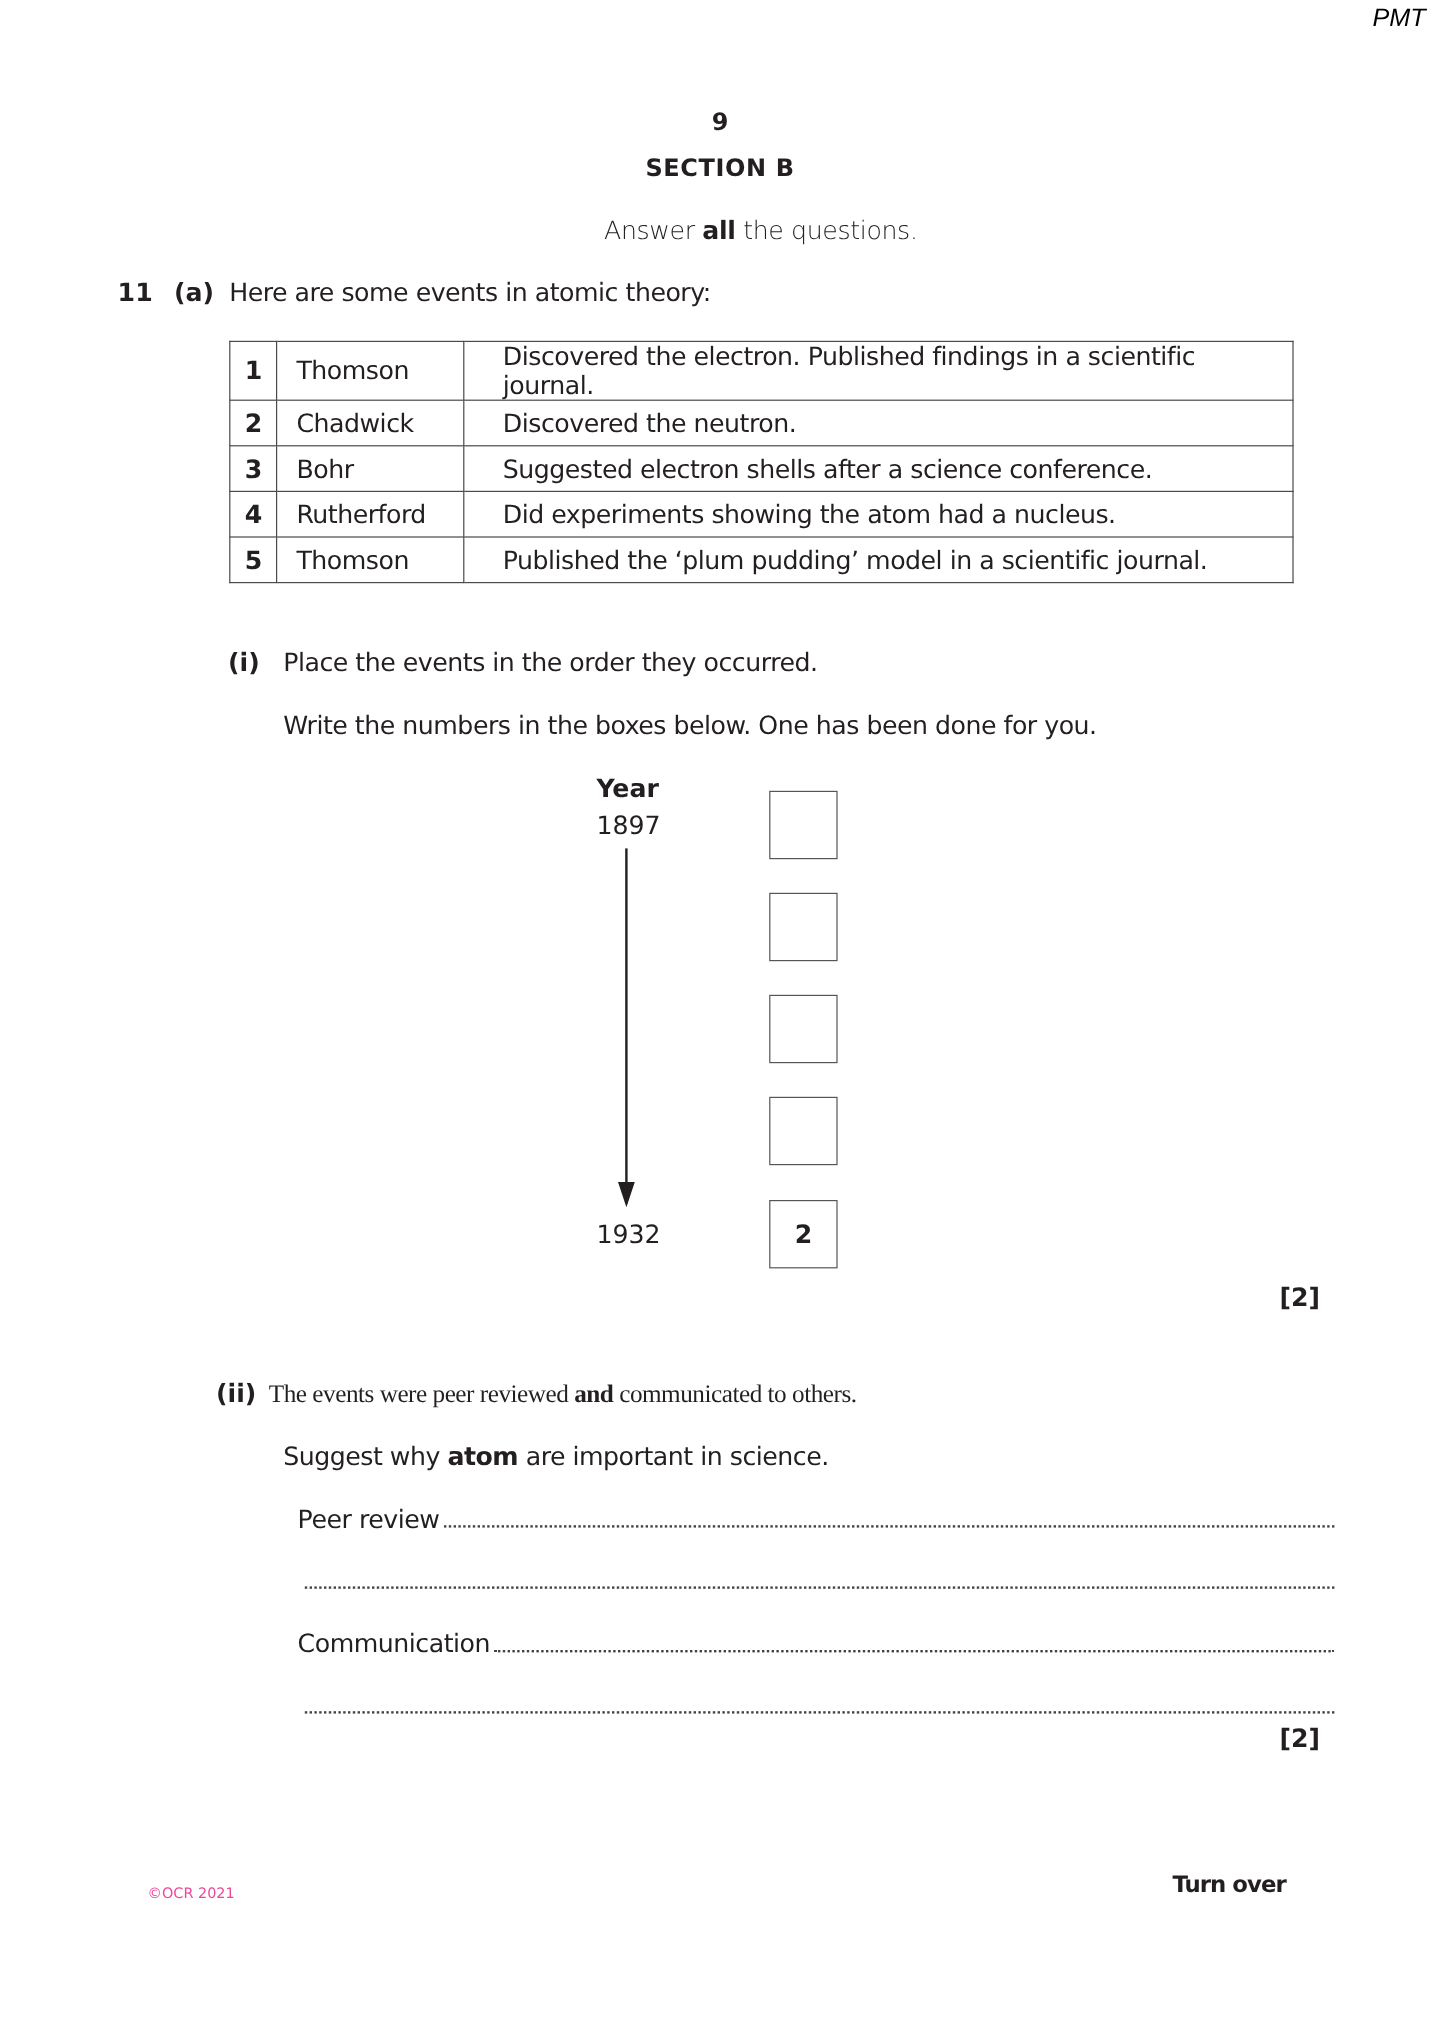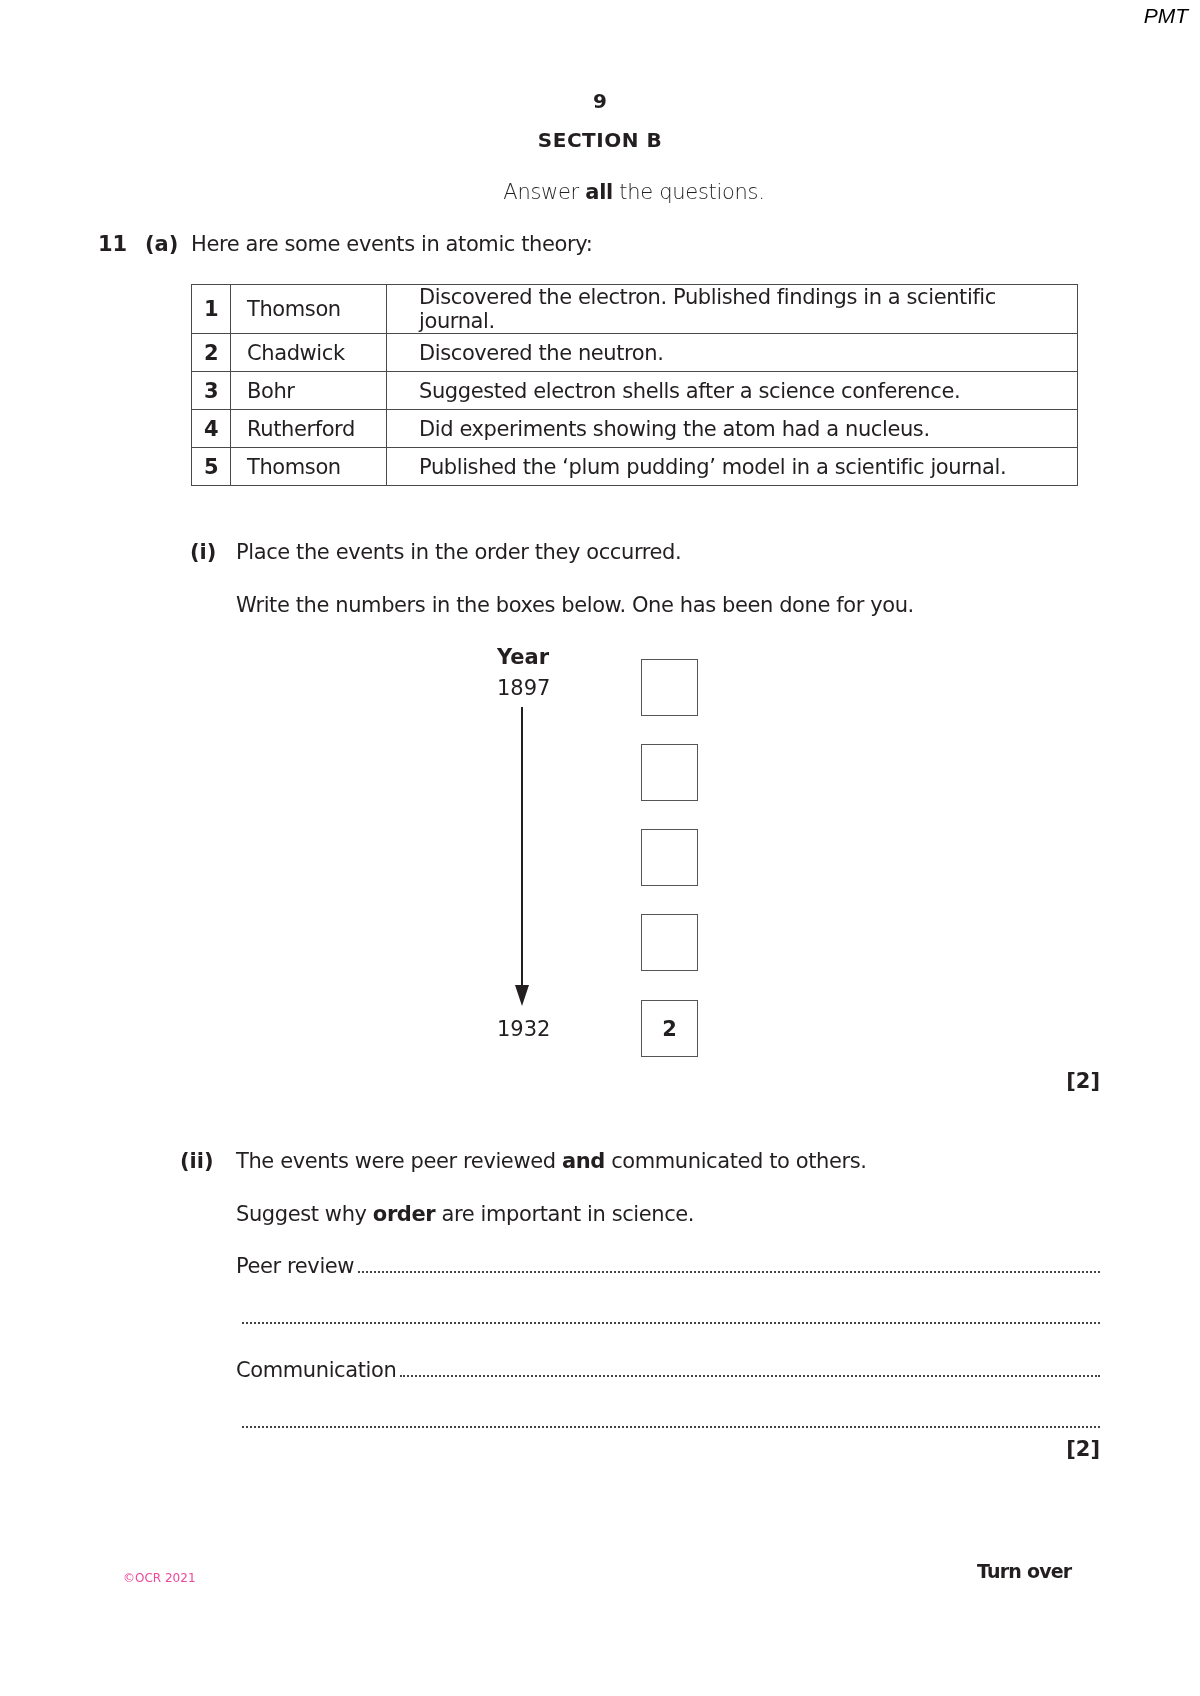--- a/index.html
+++ b/index.html
@@ -31,24 +31,24 @@
   .year-end { left: 497px; top: 1017px; font-size: 21px; }
   .arrow-line { left: 521px; top: 707px; width: 2px; height: 296px; background: #231f20; }
   .arrow-head { left: 515px; top: 985px; width: 0; height: 0; border-left: 7px solid transparent; border-right: 7px solid transparent; border-top: 21px solid #231f20; }
 
   .box { left: 641px; width: 57px; height: 57px; border: 1.5px solid #555; box-sizing: border-box;
          display: flex; align-items: center; justify-content: center; font-size: 21px; font-weight: bold; }
 
   .marks { right: 100px; font-size: 21px; font-weight: bold; }
 
   .sub-ii { left: 180px; top: 1149px; font-size: 21px; font-weight: bold; }
-  .sub-ii-text { left: 236px; top: 1149px; }
+  .sub-ii-text { left: 224px; top: 1149px; font-family: Liberation Serif, serif; }
   .sub-ii-text2 { left: 236px; top: 1202px; }
 
-  .answer-line { left: 236px; width: 864px; display: flex; align-items: baseline; font-size: 21px; letter-spacing: -0.4px; }
+  .answer-line { left: 248px; width: 864px; display: flex; align-items: baseline; font-size: 21px; letter-spacing: -0.4px; }
   .answer-line .lbl { white-space: nowrap; padding-right: 4px; }
   .answer-line .dots { flex: 1; border-bottom: 2px dotted #444; height: 16px; }
   .answer-line.blank .dots { margin-left: 6px; }
 
   .footer-left { left: 123px; top: 1571px; font-size: 12px; color: #ec4899; }
   .footer-right { left: 977px; top: 1560px; font-size: 19px; font-weight: bold; letter-spacing: -0.8px; }
 </style>
 </head>
 <body>
 
@@ -104,21 +104,21 @@
 <div class="abs box" style="top:659px;"></div>
 <div class="abs box" style="top:744px;"></div>
 <div class="abs box" style="top:829px;"></div>
 <div class="abs box" style="top:914px;"></div>
 <div class="abs box" style="top:1000px;">2</div>
 
 <div class="abs marks" style="top:1069px;">[2]</div>
 
 <div class="abs sub-ii">(ii)</div>
 <div class="abs txt sub-ii-text"><span>The events were peer reviewed </span><b>and</b><span> communicated to others.</span></div>
-<div class="abs txt sub-ii-text2"><span>Suggest why </span><b>order</b><span> are important in science.</span></div>
+<div class="abs txt sub-ii-text2"><span>Suggest why </span><b>atom</b><span> are important in science.</span></div>
 
 <div class="abs answer-line" style="top:1254px;">
   <span class="lbl">Peer review</span>
   <span class="dots"></span>
 </div>
 <div class="abs answer-line blank" style="top:1306px;">
   <span class="dots"></span>
 </div>
 <div class="abs answer-line" style="top:1358px;">
   <span class="lbl">Communication</span>

